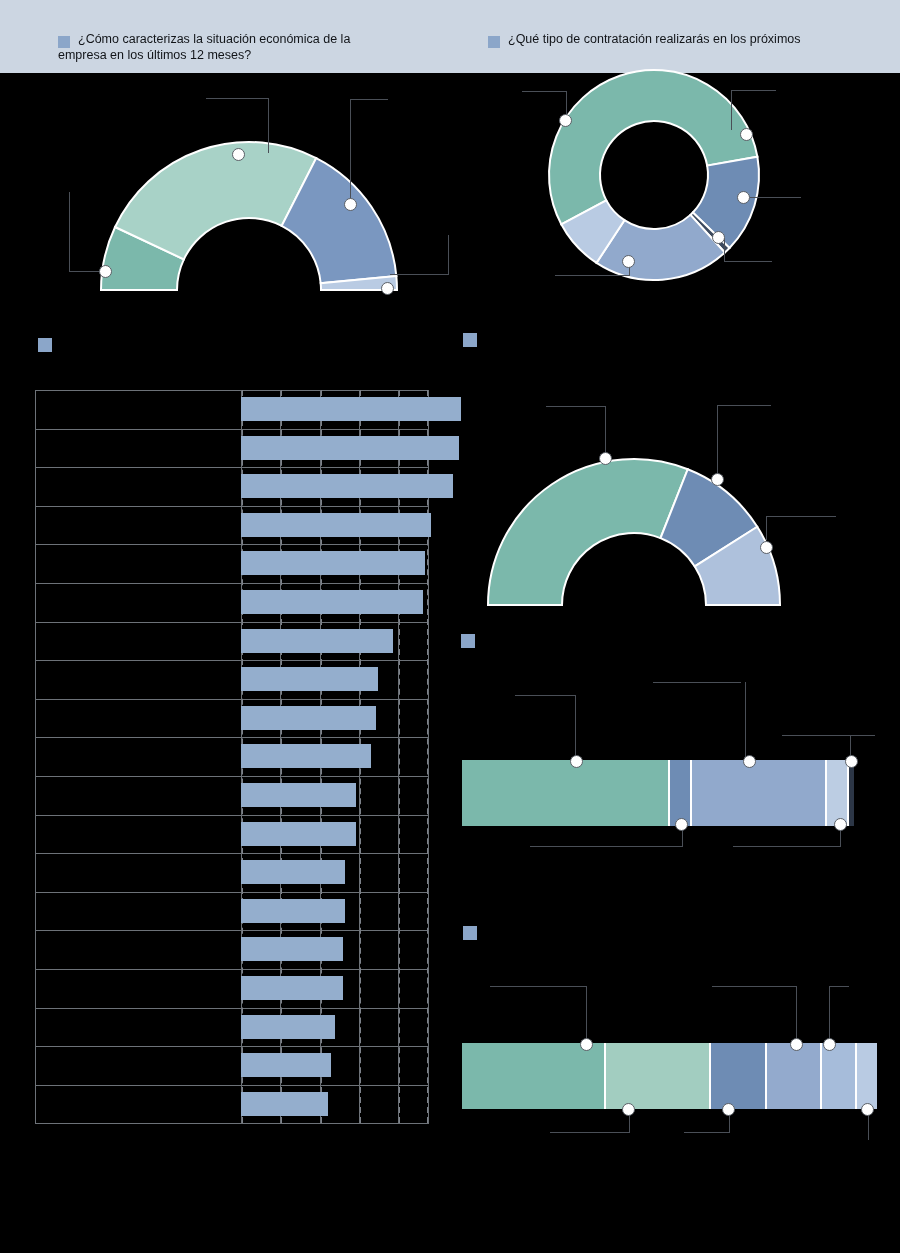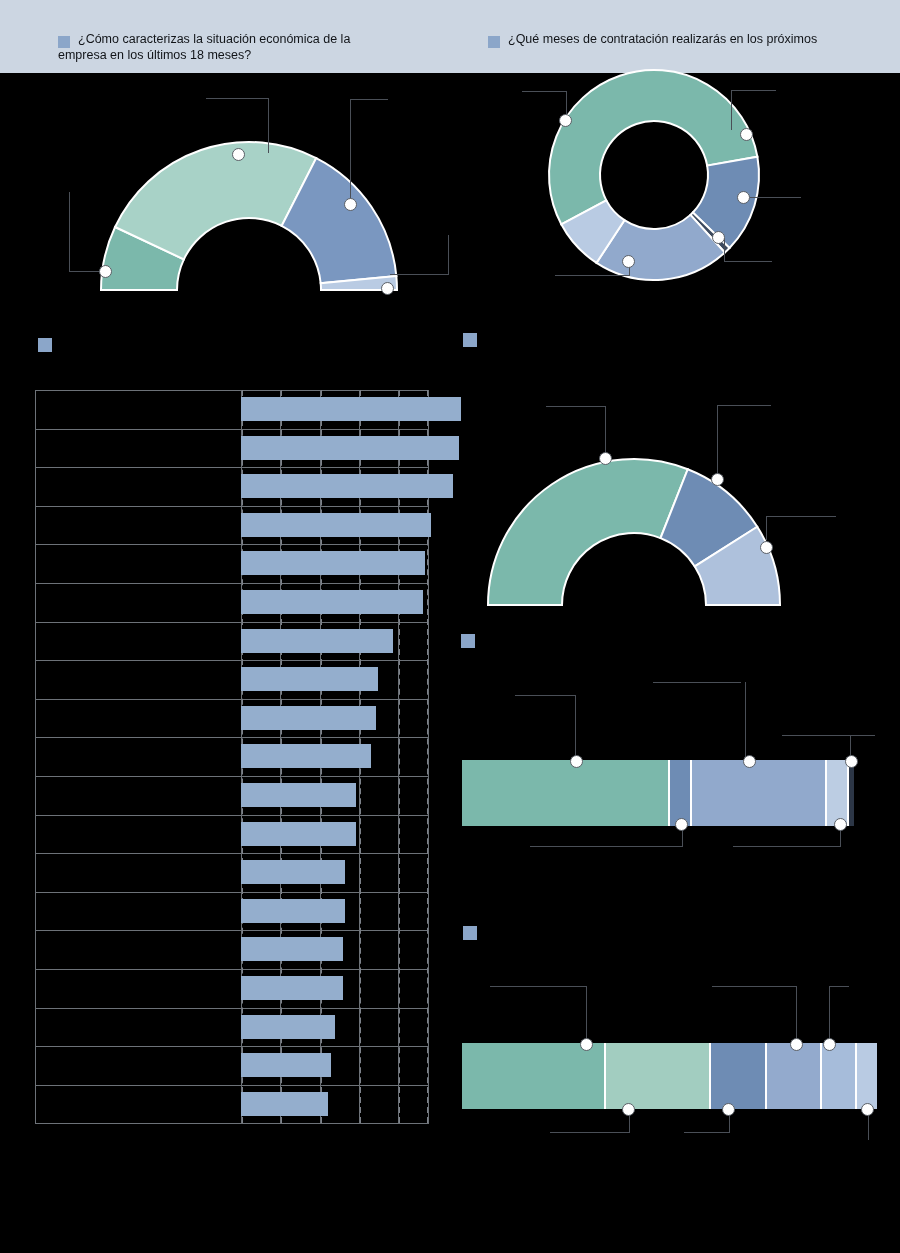--- a/index.html
+++ b/index.html
@@ -80,26 +80,26 @@
 </style>
 </head>
 <body>
 
 <div id="root">
 
   <div class="header-band"></div>
 
   <div class="hdr-q" id="hdr-q1">
     <span class="sw"></span>
-    <span class="txt"><span>¿Cómo caracterizas la situación económica de la</span><span class="l2">empresa en los últimos 18 meses?</span></span>
+    <span class="txt"><span>¿Cómo caracterizas la situación económica de la</span><span class="l2">empresa en los últimos 12 meses?</span></span>
   </div>
 
   <div class="hdr-q" id="hdr-q2">
     <span class="sw"></span>
-    <span class="txt"><span>¿Qué meses de contratación realizarás en los próximos</span></span>
+    <span class="txt"><span>¿Qué tipo de contratación realizarás en los próximos</span></span>
   </div>
 
   <svg class="chart-svg" id="svg-semicircle-1" style="left:0px;top:60px;width:470px;height:250px;" viewBox="0 0 470 250">
     <g id="g-semi1">
         <path d="M 101 230.00000000000003 A 148 148 0 0 1 115.08559623502913 166.98466484836925 L 183.8524522224466 199.34389100731477 A 72 72 0 0 0 177 230 Z" fill="#7bb8ab" stroke="#ffffff" stroke-width="2"></path>
         <path d="M 115.08559623502913 166.98466484836925 A 148 148 0 0 1 316.1905939614529 98.13103442012155 L 281.68731598124737 165.84753025843753 A 72 72 0 0 0 183.8524522224466 199.34389100731477 Z" fill="#a8d2c7" stroke="#ffffff" stroke-width="2"></path>
         <path d="M 316.1905939614529 98.13103442012155 A 148 148 0 0 1 396.3431707612558 216.07196962885993 L 320.68046145142176 223.22420144106698 A 72 72 0 0 0 281.68731598124737 165.84753025843753 Z" fill="#7a97c0" stroke="#ffffff" stroke-width="2"></path>
         <path d="M 396.3431707612558 216.07196962885993 A 148 148 0 0 1 397 230.00000000000009 L 321 230.00000000000006 A 72 72 0 0 0 320.68046145142176 223.22420144106698 Z" fill="#b9cbe3" stroke="#ffffff" stroke-width="2"></path>
       </g>
   </svg>

